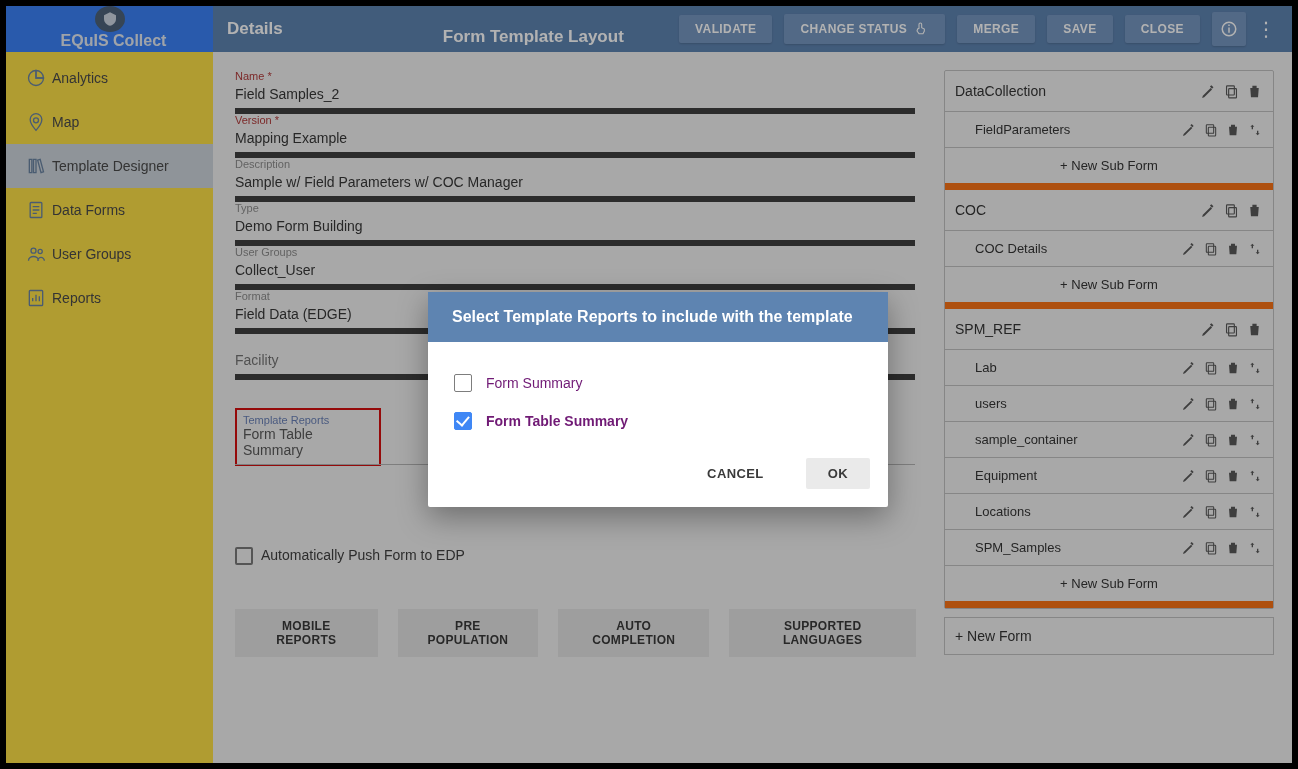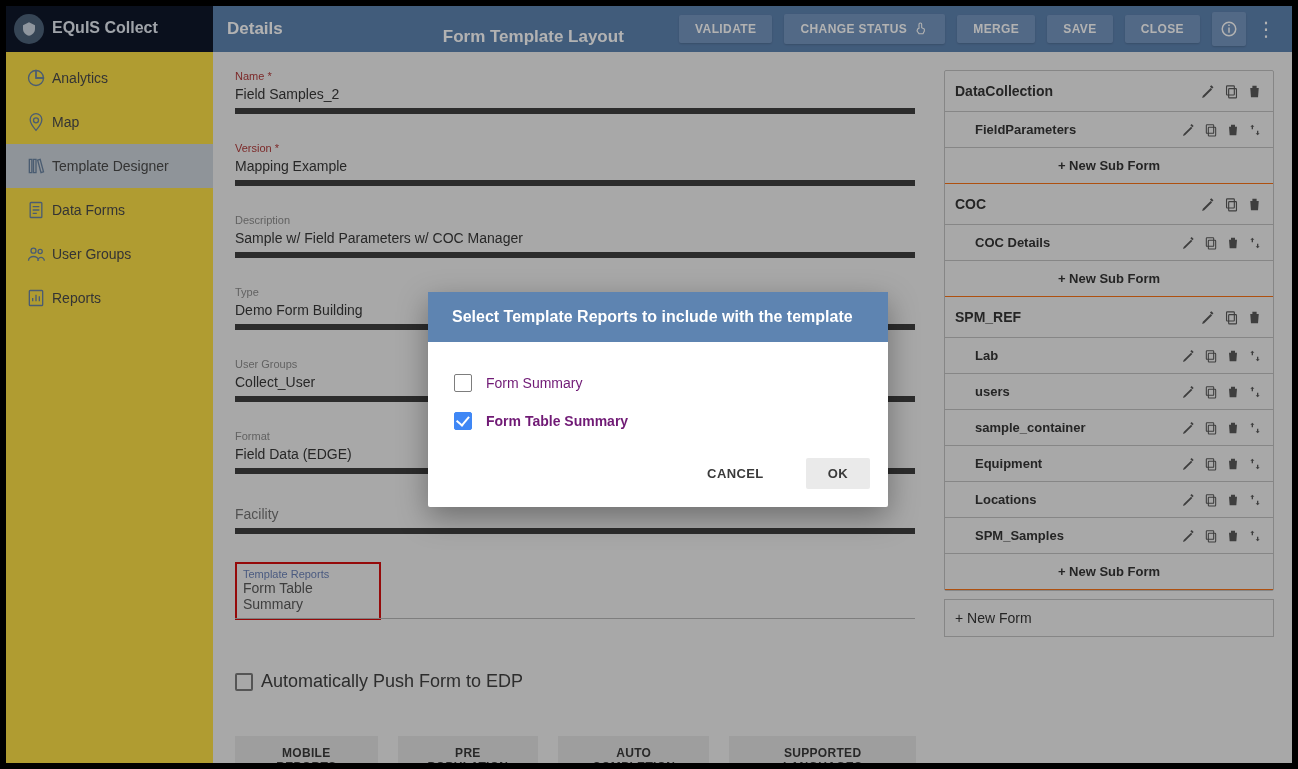--- a/index.html
+++ b/index.html
@@ -3,21 +3,21 @@
 <meta charset="utf-8">
 <style>
   * { box-sizing: border-box; margin: 0; padding: 0; }
   html, body { width: 1298px; height: 769px; font-family: Arial, sans-serif; background: #000; overflow: hidden; }
   .app-shell { position: relative; width: 1298px; height: 769px; background: #000; padding: 6px; }
   .app { position: relative; width: 100%; height: 100%; background: #f1f1f1; display: flex; flex-direction: column; }
   .dim-overlay { position: absolute; inset: 6px; background: rgba(0,0,0,0.30); z-index: 50; pointer-events: none; }
   
   
   .topbar { height: 46px; display: flex; align-items: center; background: #5E84B1; color: #fff; z-index: 10; }
-  .brand-zone { width: 207px; height: 46px; background: #0f172a; display: flex; align-items: center; padding-left: 8px; }
+  .brand-zone { width: 207px; height: 46px; background: #3b82f6; display: flex; align-items: center; padding-left: 8px; flex-direction: column; }
   .brand-logo { width: 30px; height: 30px; border-radius: 50%; background: #4e637a; display:flex; align-items:center; justify-content:center; margin-right: 8px; }
   .brand-logo svg { width: 18px; height: 18px; fill: #cdd7e2; }
   .brand-text { font-size: 16px; font-weight: 600; color: #e4eaf2; }
   .brand-sub { font-size: 9px; color: #aeb9c6; margin-top: 2px; display:block; }
   .topbar-main { flex: 1; display: flex; align-items: center; padding: 0 14px; }
   .topbar-title { font-size: 17px; font-weight: 700; color: #fff; margin-right: 40px; }
   .topbar-center-title { flex: 0 0 auto; font-size: 17px; font-weight: 700; color: #fff; margin: 16px auto 0 120px; }
   .spacer { flex: 1; }
   .toolbar-btn { background: #7697C0; color: #fff; border: none; padding: 7px 16px; font-size: 12px; font-weight: 700; letter-spacing: 0.4px; border-radius: 2px; margin-left: 12px; cursor: pointer; box-shadow: 0 1px 2px rgba(0,0,0,0.15); display:flex; align-items:center; gap:6px; }
   .toolbar-btn svg { width:16px; height:16px; stroke:#fff; fill:none; stroke-width:1.6; }
@@ -29,41 +29,41 @@
   .body { flex: 1; display: flex; min-height: 0; }
   .sidebar { width: 207px; background: #fde047; padding-top: 4px; }
   .side-item { height: 44px; display: flex; align-items: center; padding-left: 14px; color: #4b4b4b; font-size: 14px; cursor:pointer; }
   .side-item.active { background: #cdd4db; }
   .side-icon { width: 32px; display:flex; align-items:center; justify-content:center; }
   .side-icon svg { width:20px; height:20px; stroke:#6b85a3; fill:none; stroke-width:1.6; }
 
   
   .main { flex:1; display:flex; min-width:0; }
   .form-col { flex:1; padding: 18px 22px 10px 22px; overflow:hidden; }
-  .field { margin-bottom: 28px; }
+  .field { margin-bottom: 0; }
   .field-label { font-size: 11px; color: #8d8d8d; }
   .field-label.req { color: #b23c3c; }
   .field-label.req::after { content: " *"; color:#b23c3c; }
   .field-input { width: 680px; border: none; border-bottom: 6px solid #404040; padding: 4px 0 6px 0; font-size: 14px; color: #383838; background: transparent; }
   
   .highlight-box { border: 2px solid #d60f0f; padding: 4px 6px 6px 6px; width: 146px; margin-top: 28px; }
   .highlight-box .field-label { font-size: 11px; color: #6b82b8; }
   .highlight-box .tr-value { font-size: 14px; color: #5a5a5a; }
   .hr-under { border:none; border-bottom:1px solid #b5b5b5; width:680px; margin-top: -2px; }
   
-  .checkbox-row { margin-top: 52px; display:flex; align-items:center; gap: 8px; color:#414141; font-size: 18px; }
+  .checkbox-row { margin-top: 82px; display:flex; gap: 8px; color:#414141; font-size: 14px; }
   .cb { width: 18px; height: 18px; border: 2px solid #7a7a7a; border-radius: 2px; }
   
   .footer-btns { margin-top: 44px; display:flex; gap: 20px; }
   .footer-btn { background:#e2e2e2; border:none; padding:10px 20px; font-size:12px; font-weight:700; color:#3a3a3a; letter-spacing:0.3px; cursor:pointer; }
 
   
   .right-col { width: 354px; padding: 18px 18px 10px 6px; }
   .panel { border: 1px solid #c1c1c1; border-radius: 2px; }
-  .group { border-bottom: 1px solid #f97316; font-weight: bold; }
+  .group { border-bottom: 7px solid #f97316; }
   .group-head { height: 40px; display:flex; align-items:center; justify-content:space-between; padding: 0 10px; }
   .group-head-title { font-size: 14px; color:#353535; }
   .group-actions { display:flex; gap:6px; }
   .group-actions svg { width:17px; height:17px; fill:#5a5a5a; cursor:pointer; }
   .sub-row { border-top: 1px solid #c1c1c1; height: 36px; display:flex; align-items:center; justify-content:space-between; padding: 0 10px 0 30px; }
   .sub-row .sub-title { font-size: 13px; color:#353535; }
   .sub-row .group-actions svg { width:16px; height:16px; }
   .new-sub { height: 36px; text-align:center; font-size:13px; color:#353535; display:flex; align-items:center; justify-content:center; border-top:1px solid #c1c1c1; cursor:pointer; }
   .new-form { height: 38px; border:1px solid #c1c1c1; display:flex; align-items:center; padding-left:10px; font-size:14px; color:#353535; margin-top: 8px; cursor:pointer; }
 

